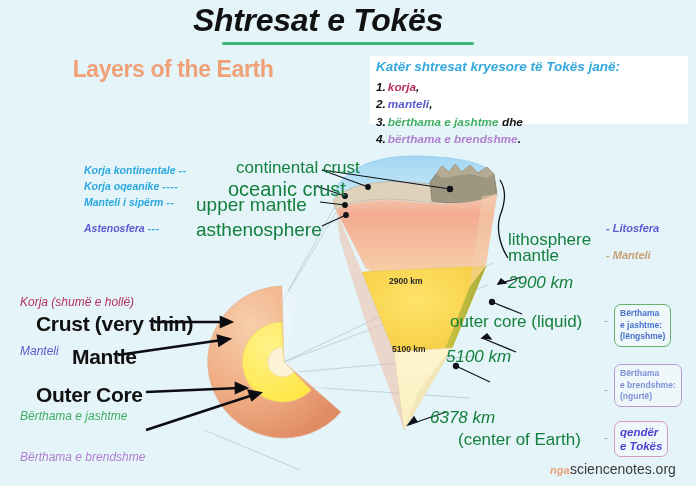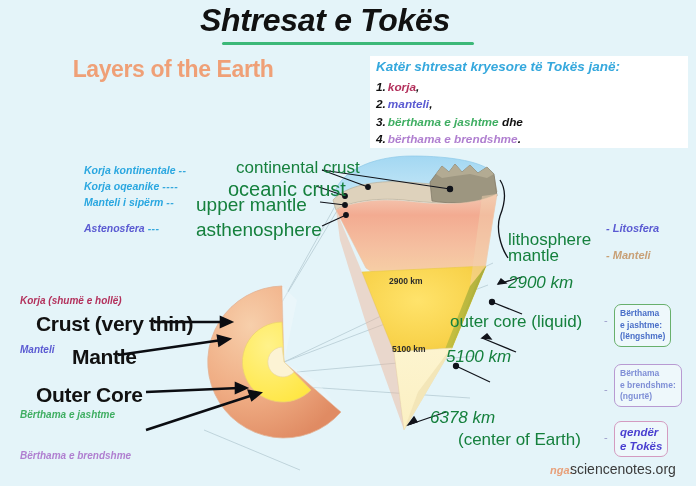--- a/index.html
+++ b/index.html
@@ -8,42 +8,42 @@
     background:#e4f4f9;
     font-family:"Liberation Sans", sans-serif;
     overflow:hidden;
     position:relative;
   }
   #stage{position:absolute;left:0;top:0;width:696px;height:486px;background:#e4f4f9;}
   .abs{position:absolute;}
 
   
   #title{
-    left:7px;top:2px;width:636px;text-align:center;
+    left:0;top:2px;width:636px;text-align:center;
     font-size:32px;font-weight:bold;font-style:italic;color:#111;
     letter-spacing:-0.3px;
   }
   #title-underline{
     left:222px;top:42px;width:252px;height:3px;background:#3cb878;border-radius:2px;
   }
 
   
   #layers-head{
     left:8px;top:56px;width:330px;text-align:center;
     font-size:23px;font-weight:bold;color:#efa077;letter-spacing:-0.4px;
   }
   #intro{
     left:8px;top:90px;width:338px;text-align:center;
     font-size:15.5px;font-weight:bold;color:#111;line-height:1.45;
     letter-spacing:-0.3px;
   }
 
   
   #sqbox{
-    left:370px;top:56px;width:318px;height:92px;
+    left:370px;top:56px;width:318px;height:68px;
     background:#ffffff;
   }
   #sqbox .hd{
     position:absolute;left:6px;top:3px;font-size:13.5px;font-weight:bold;
     font-style:italic;color:#35a8dd;white-space:nowrap;
   }
   #sqbox ol{margin:0;padding:0;list-style:none;position:absolute;left:6px;top:23px;}
   #sqbox li{font-size:11.8px;font-weight:bold;font-style:italic;line-height:17.4px;color:#111;white-space:nowrap;}
   #sqbox li .num{color:#111;font-style:italic;}
   #sqbox li .w{padding-left:2px;}
@@ -92,21 +92,21 @@
 
   .dashsm{position:absolute;color:#9a9ac8;font-size:11px;}
 
   
   .bigword{position:absolute;font-size:21px;font-weight:bold;color:#111;white-space:nowrap;letter-spacing:-0.3px;}
   #bw1{left:36px;top:312px;}
   #bw2{left:72px;top:345px;}
   #bw3{left:36px;top:383px;}
   #bw4{left:80px;top:423px;}
 
-  .alb{position:absolute;font-size:10px;font-weight:bold;font-style:italic;white-space:nowrap;}
+  .alb{position:absolute;font-size:12px;font-weight:normal;font-style:italic;white-space:nowrap;}
   #ab1{left:20px;top:295px;color:#b3315c;}
   #ab2{left:20px;top:344px;color:#5a5ad2;}
   #ab3{left:20px;top:409px;color:#3fae62;}
   #ab4{left:20px;top:450px;color:#b07fd0;}
 
   
   .kmlbl{position:absolute;font-size:8.5px;font-weight:bold;color:#2b2b2b;white-space:nowrap;}
   #km1{left:389px;top:276px;}
   #km2{left:392px;top:344px;}
 

